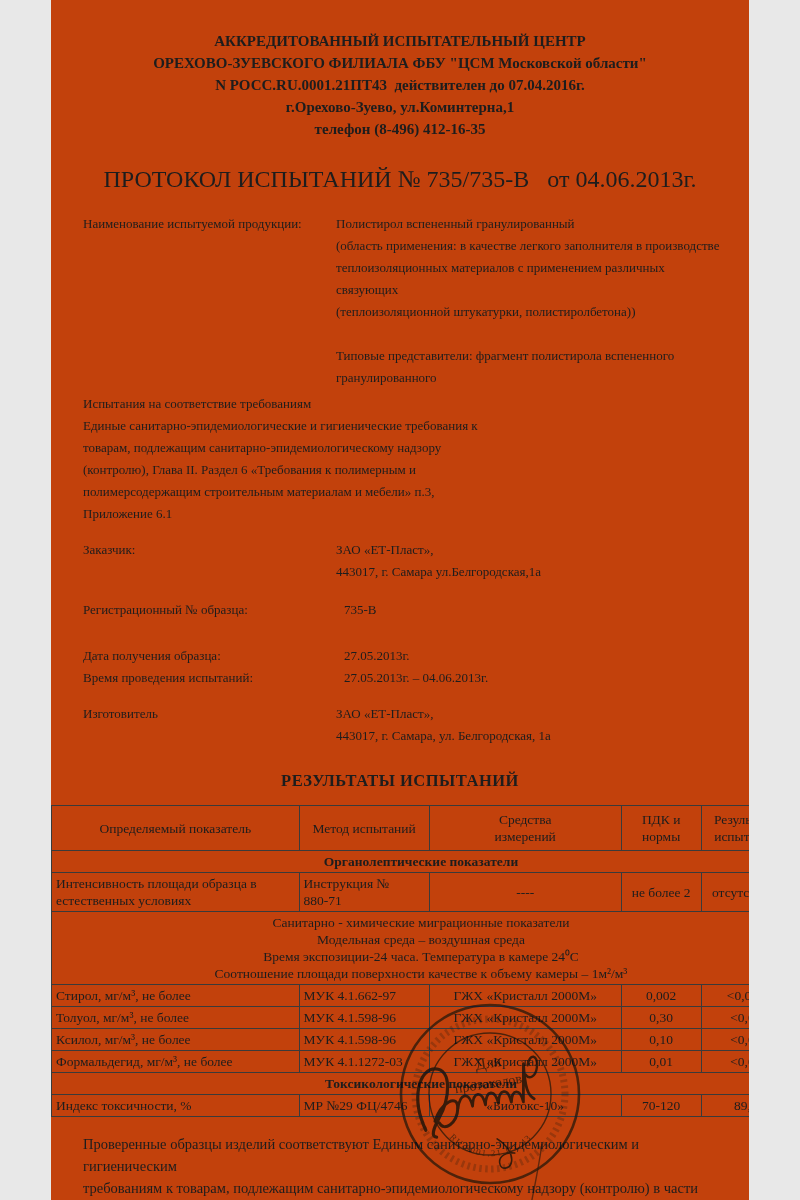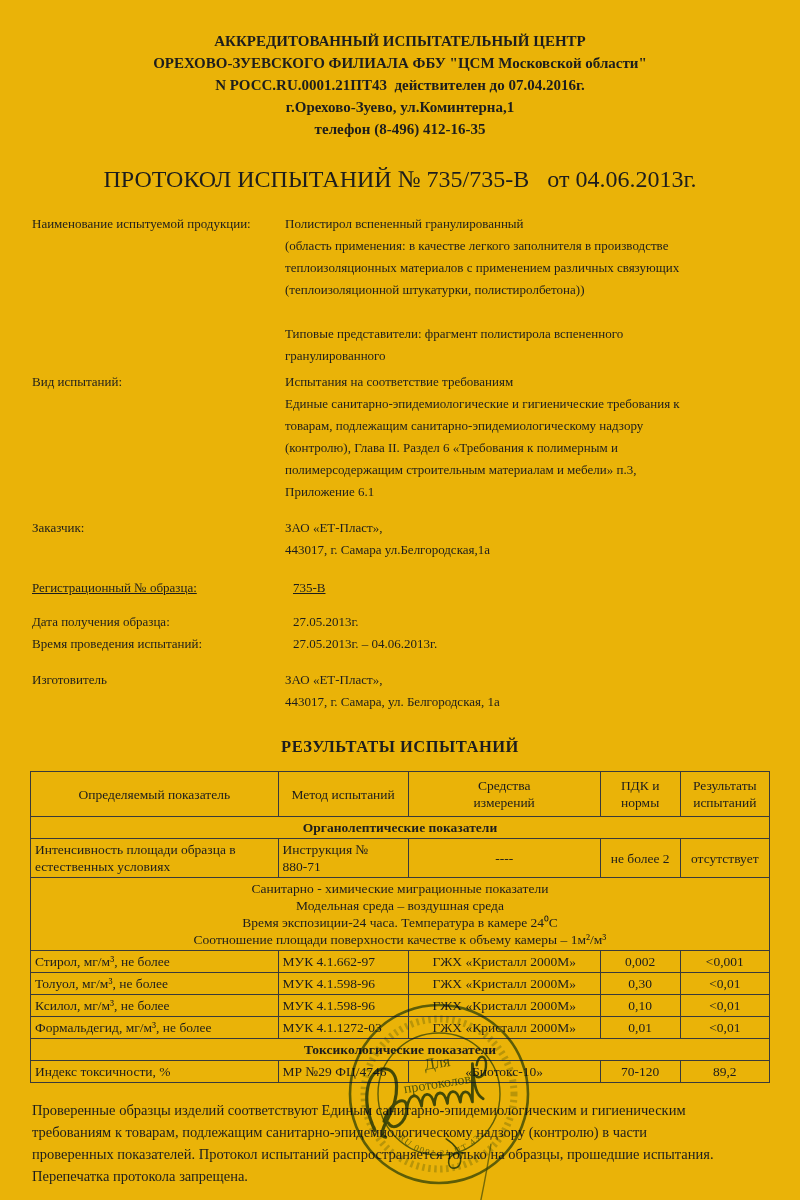--- a/index.html
+++ b/index.html
@@ -1,37 +1,37 @@
 <!DOCTYPE html>
 <html><head>
 <meta charset="utf-8">
 <style>
   html,body{margin:0;padding:0;background:#e8e8e8;}
   .page{
     position:relative;
-    width:800px;height:1200px;
+    width:698px;height:1200px;
     margin:0 auto;
-    background:#eab308;
+    background:#c2410c;
     font-family:"Liberation Serif", serif;
     color:#1d1d1d;
     overflow:hidden;
   }
   
   .letterhead{padding-top:30px;text-align:center;font-weight:bold;font-size:15px;line-height:22px;}
   .letterhead div{white-space:pre;}
   .doc-title{margin-top:26px;text-align:center;font-weight:normal;font-size:24px;white-space:pre;}
   
   .fields{margin:20px 28px 0 32px;font-size:13px;line-height:22px;}
   .field-row{display:flex;align-items:flex-start;}
   .field-label{width:253px;flex:none;}
   .field-value{white-space:pre-line;flex:1;}
   .mb4{margin-bottom:4px;}
   .mb14{margin-bottom:14px;}
   .mb16{margin-bottom:16px;}
-  .mb24{margin-bottom:12px;text-decoration:underline;}
+  .mb24{margin-bottom:24px;}
   .indent{padding-left:8px;}
   
   .results-title{margin-top:24px;text-align:center;font-weight:bold;font-size:16.5px;letter-spacing:.5px;}
   table.results{
     width:740px;margin:14px auto 11px auto;border-collapse:collapse;
     font-size:13.5px;line-height:17px;table-layout:fixed;
   }
   table.results th,table.results td{border:1px solid #3a3a3a;padding:2px 4px;vertical-align:middle;}
   table.results th{font-weight:normal;text-align:center;white-space:pre-line;height:40px;}
   td.section-band{font-weight:bold;text-align:center;padding:1px 4px;}
@@ -68,21 +68,20 @@
       <div class="field-label">Наименование испытуемой  продукции:</div>
       <div class="field-value">Полистирол вспененный гранулированный
 (область применения: в качестве легкого заполнителя в производстве
 теплоизоляционных материалов с применением различных связующих
 (теплоизоляционной штукатурки, полистиролбетона))
 
 Типовые представители: фрагмент полистирола вспененного
 гранулированного</div>
     </div>
     <div class="field-row mb14">
-      <div class="field-label">Вид  испытаний:</div>
       <div class="field-value">Испытания на соответствие требованиям
 Единые санитарно-эпидемиологические и гигиенические требования к
 товарам, подлежащим санитарно-эпидемиологическому надзору
 (контролю), Глава II. Раздел 6 «Требования к полимерным и
 полимерсодержащим строительным материалам и мебели» п.3,
 Приложение 6.1</div>
     </div>
     <div class="field-row mb16">
       <div class="field-label">Заказчик:</div>
       <div class="field-value">ЗАО «ЕТ-Пласт»,

